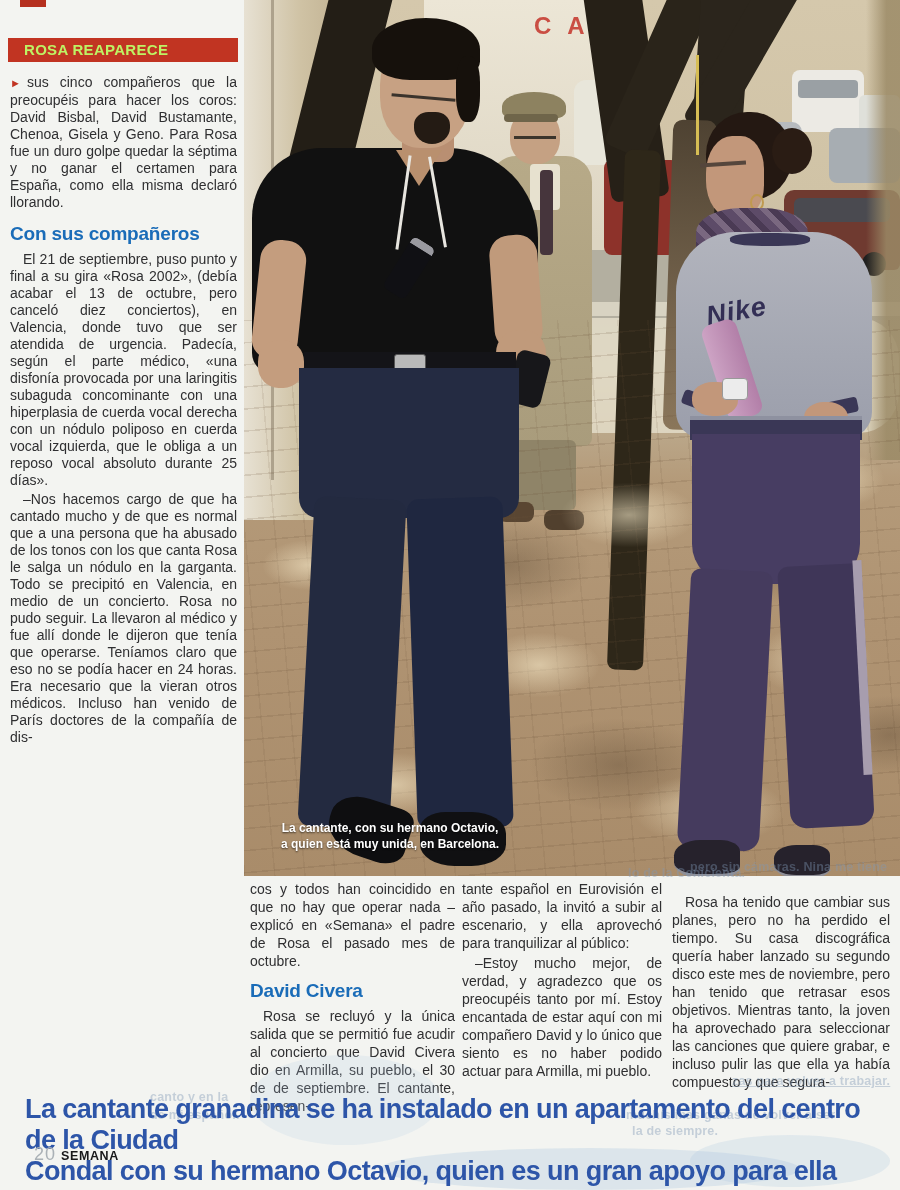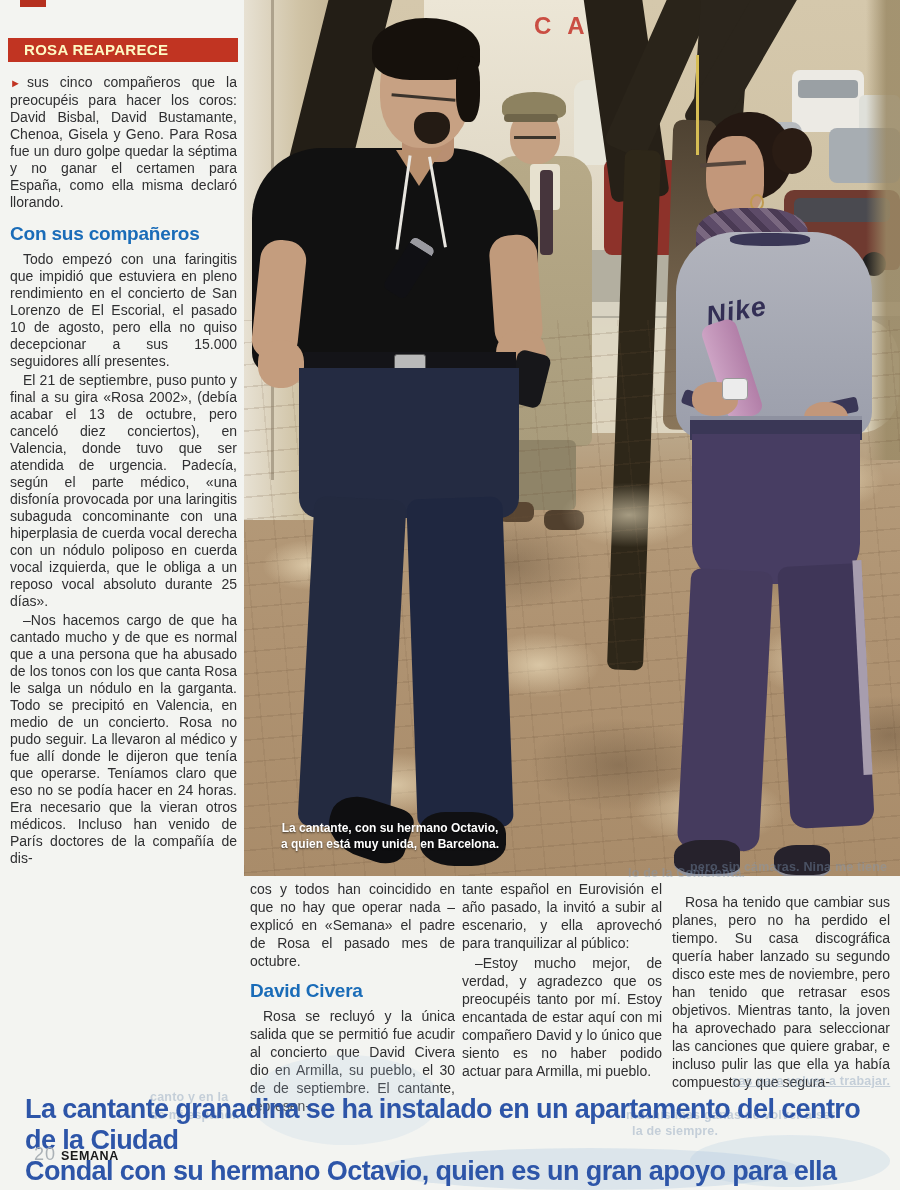--- a/index.html
+++ b/index.html
@@ -1,21 +1,21 @@
 <!DOCTYPE html>
 <html><head>
 <meta charset="utf-8">
 <style>
   html,body{margin:0;padding:0;background:#6e6e6e;}
   .page{position:relative;width:900px;height:1190px;background:#f3f4f1;overflow:hidden;
         font-family:"Liberation Sans",sans-serif;}
   
   .red-tab{position:absolute;left:20px;top:0;width:26px;height:7px;background:#b5301f;}
   .kicker{position:absolute;left:8px;top:38px;width:230px;height:24px;background:#c13422;
-          color:#fef9c3;font-weight:bold;font-size:15px;line-height:24px;padding-left:16px;
+          color:#bef264;font-weight:bold;font-size:15px;line-height:24px;padding-left:16px;
           box-sizing:border-box;letter-spacing:.3px;}
   .txt{color:#2f2f31;font-size:14px;line-height:17px;text-align:justify;}
   .col{position:absolute;}
   .col p{margin:0 0 2px 0;text-indent:13px;}
   .col p.lead{text-indent:0;}
   .col p.noind{text-indent:0;}
   .arrow{color:#c13422;margin-right:6px;font-size:11px;}
   h2.blue{color:#1a6cb8;font-size:19px;line-height:21px;margin:12px 0 7px 0;
           letter-spacing:-.2px;text-align:left;}
   .leftcol{left:10px;top:74px;width:227px;}
@@ -57,21 +57,20 @@
 
   <div class="red-tab"></div>
 
   <div class="kicker">
     <span>ROSA REAPARECE</span>
   </div>
 
   <div class="col leftcol txt">
     <p class="lead"><span class="arrow">►</span><span>sus cinco compañeros que la preocupéis para hacer los coros: David Bisbal, David Bustamante, Chenoa, Gisela y Geno. Para Rosa fue un duro golpe quedar la séptima y no ganar el certamen para España, como ella misma declaró llorando.</span></p>
     <h2 class="blue">Con sus compañeros</h2>
-    <p>Todo empezó con una faringitis que impidió que estuviera en pleno rendimiento en el concierto de San Lorenzo de El Escorial, el pasado 10 de agosto, pero ella no quiso decepcionar a sus 15.000 seguidores allí presentes.</p>
     <p>El 21 de septiembre, puso punto y final a su gira «Rosa 2002», (debía acabar el 13 de octubre, pero canceló diez conciertos), en Valencia, donde tuvo que ser atendida de urgencia. Padecía, según el parte médico, «una disfonía provocada por una laringitis subaguda concominante con una hiperplasia de cuerda vocal derecha con un nódulo poliposo en cuerda vocal izquierda, que le obliga a un reposo vocal absoluto durante 25 días».</p>
     <p>–Nos hacemos cargo de que ha cantado mucho y de que es normal que a una persona que ha abusado de los tonos con los que canta Rosa le salga un nódulo en la garganta. Todo se precipitó en Valencia, en medio de un concierto. Rosa no pudo seguir. La llevaron al médico y fue allí donde le dijeron que tenía que operarse. Teníamos claro que eso no se podía hacer en 24 horas. Era necesario que la vieran otros médicos. Incluso han venido de París doctores de la compañía de dis-</p>
   </div>
 
   <div class="photo">
     <div class="ph" style="left:0;top:0;width:95px;height:520px;background:linear-gradient(90deg,#e7e1d3,#cfc2a4 60%,#c2b394);"></div>
     <div class="ph" style="left:27px;top:0;width:3px;height:480px;background:rgba(90,75,55,.35);"></div>
     <div class="ph" style="left:180px;top:0;width:215px;height:300px;background:linear-gradient(180deg,#ece6d6,#ddd5c2 80%);"></div>
     <div class="signtxt" style="left:290px;top:12px;">CA</div>
     <div class="signtxt" style="left:455px;top:12px;letter-spacing:0;">I</div>

